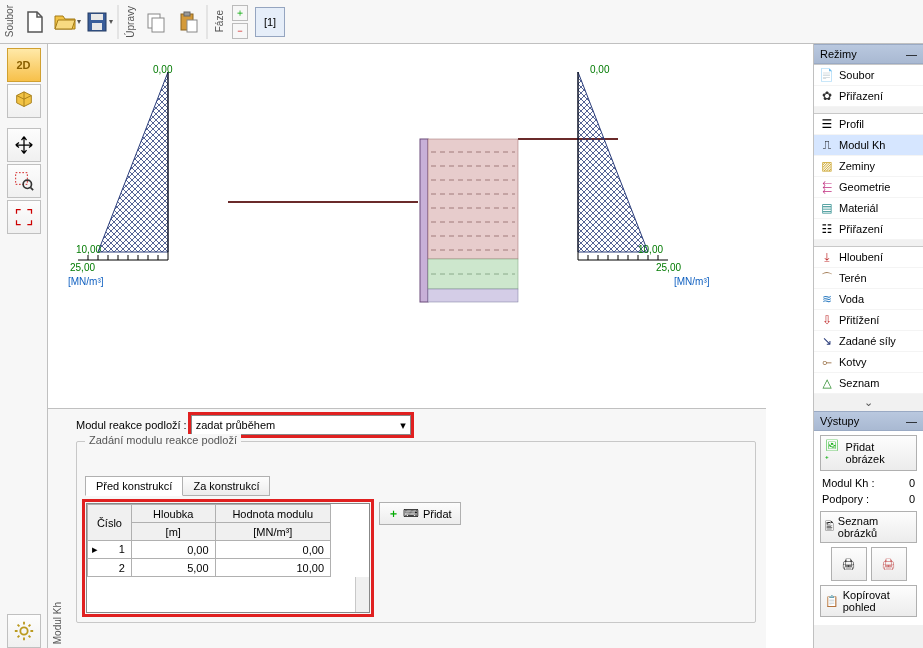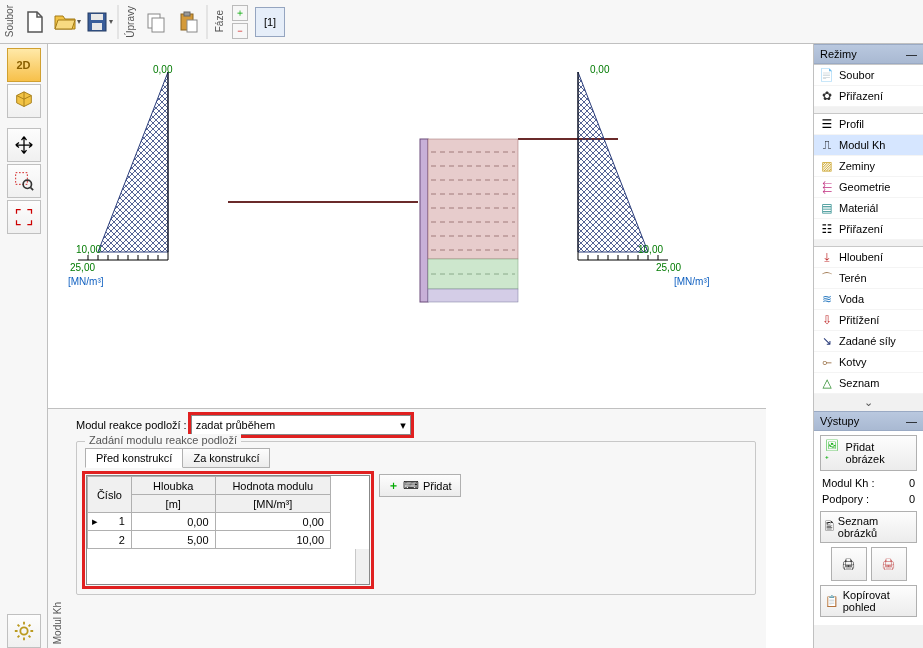--- a/index.html
+++ b/index.html
@@ -26,21 +26,21 @@
 .bp-side-label { width: 18px; display:flex; align-items:flex-end; justify-content:center; }
 .bp-side-label span { writing-mode: vertical-rl; transform: rotate(180deg); color:#555; font-size:10px; padding:4px 0;}
 .bp-content { flex:1; padding: 6px 10px; position:relative;}
 .form-row { display:flex; align-items:center; margin-bottom:6px;}
 .form-row label { margin-right:4px;}
 .combo { width: 220px; height:20px; display:flex; align-items:center; justify-content:space-between; background:#fff; border:1px solid #888; padding:0 4px; cursor:pointer;}
 .redbox { outline: 3px solid #e02020; outline-offset: 0; }
 .fieldset { border:1px solid #c8c8c8; border-radius:2px; padding: 6px 8px 8px; position:relative; margin-top:4px;}
 .fieldset .legend { position:absolute; top:-8px; left:8px; background:#f7f7f7; padding:0 4px; color:#555;text-align:center;}
 .tab-row { display:flex; margin-bottom:6px; }
-.tab { padding: 3px 10px; border:1px solid #b0b0b0; background:linear-gradient(#fdfdfd,#ececec); cursor:pointer; position:relative;}
+.tab { padding: 3px 10px; border:1px solid #b0b0b0; background:linear-gradient(#fdfdfd,#ececec); cursor:pointer; position:relative;margin-top:28px;}
 .tab.active { background:#fff; border-bottom:1px solid #fff; z-index:2;}
 .tab + .tab { margin-left:-1px;}
 .table-wrap { display:flex; align-items:flex-start; gap:8px;}
 .data-table { border:1px solid #888; background:#fff; border-collapse:collapse; width: 260px;}
 .data-table th, .data-table td { border:1px solid #b0b0b0; padding: 2px 4px; text-align:center; font-weight:normal; height:18px;}
 .data-table th { background:#f0f0f0; }
 .data-table td.num { text-align:right; padding-right:6px;}
 .add-btn { display:flex; align-items:center; gap:4px; padding:3px 8px; border:1px solid #b0b0b0; background:linear-gradient(#fdfdfd,#ececec); cursor:pointer;}
 .table-scroll { width:284px; border:1px solid #888; height:110px; overflow:hidden; display:flex; flex-direction:column; background:#fff;}
 .table-scroll .scroll-area { flex:1; background:#fff; position:relative;}

